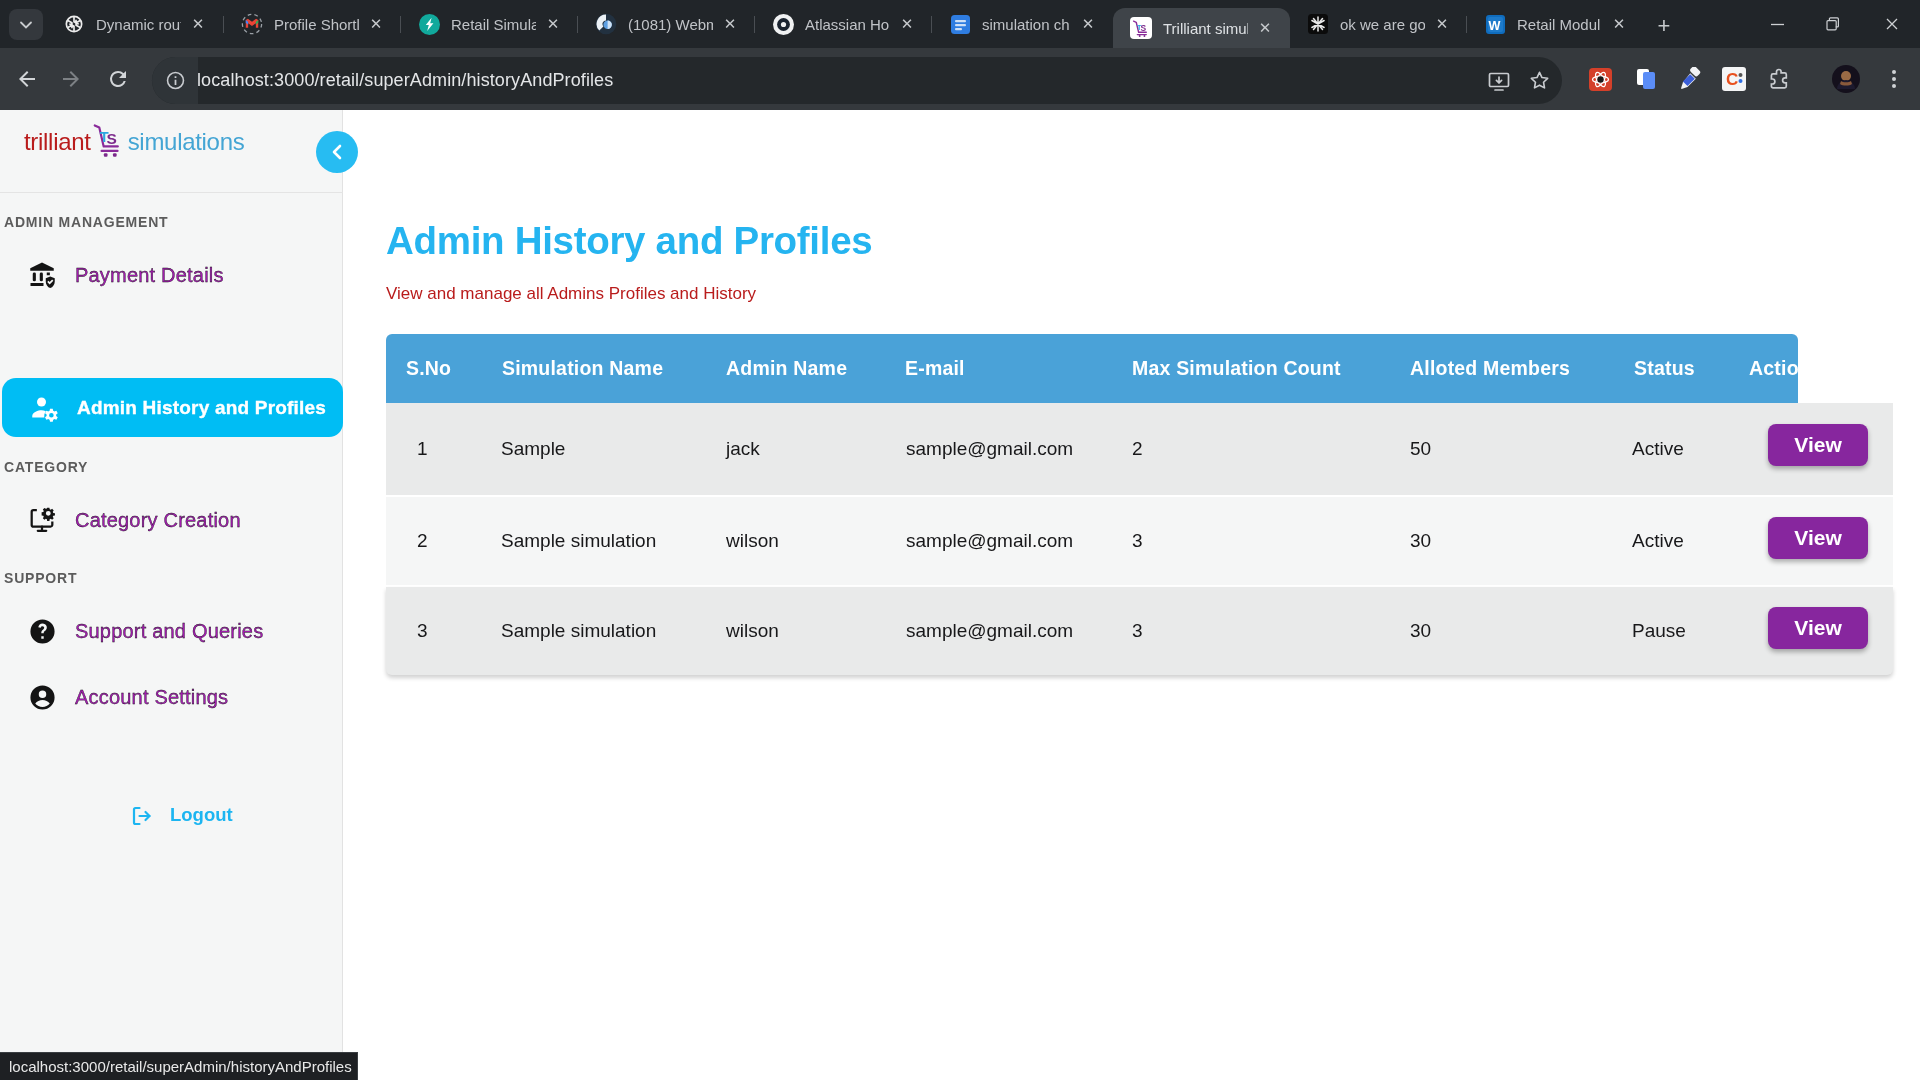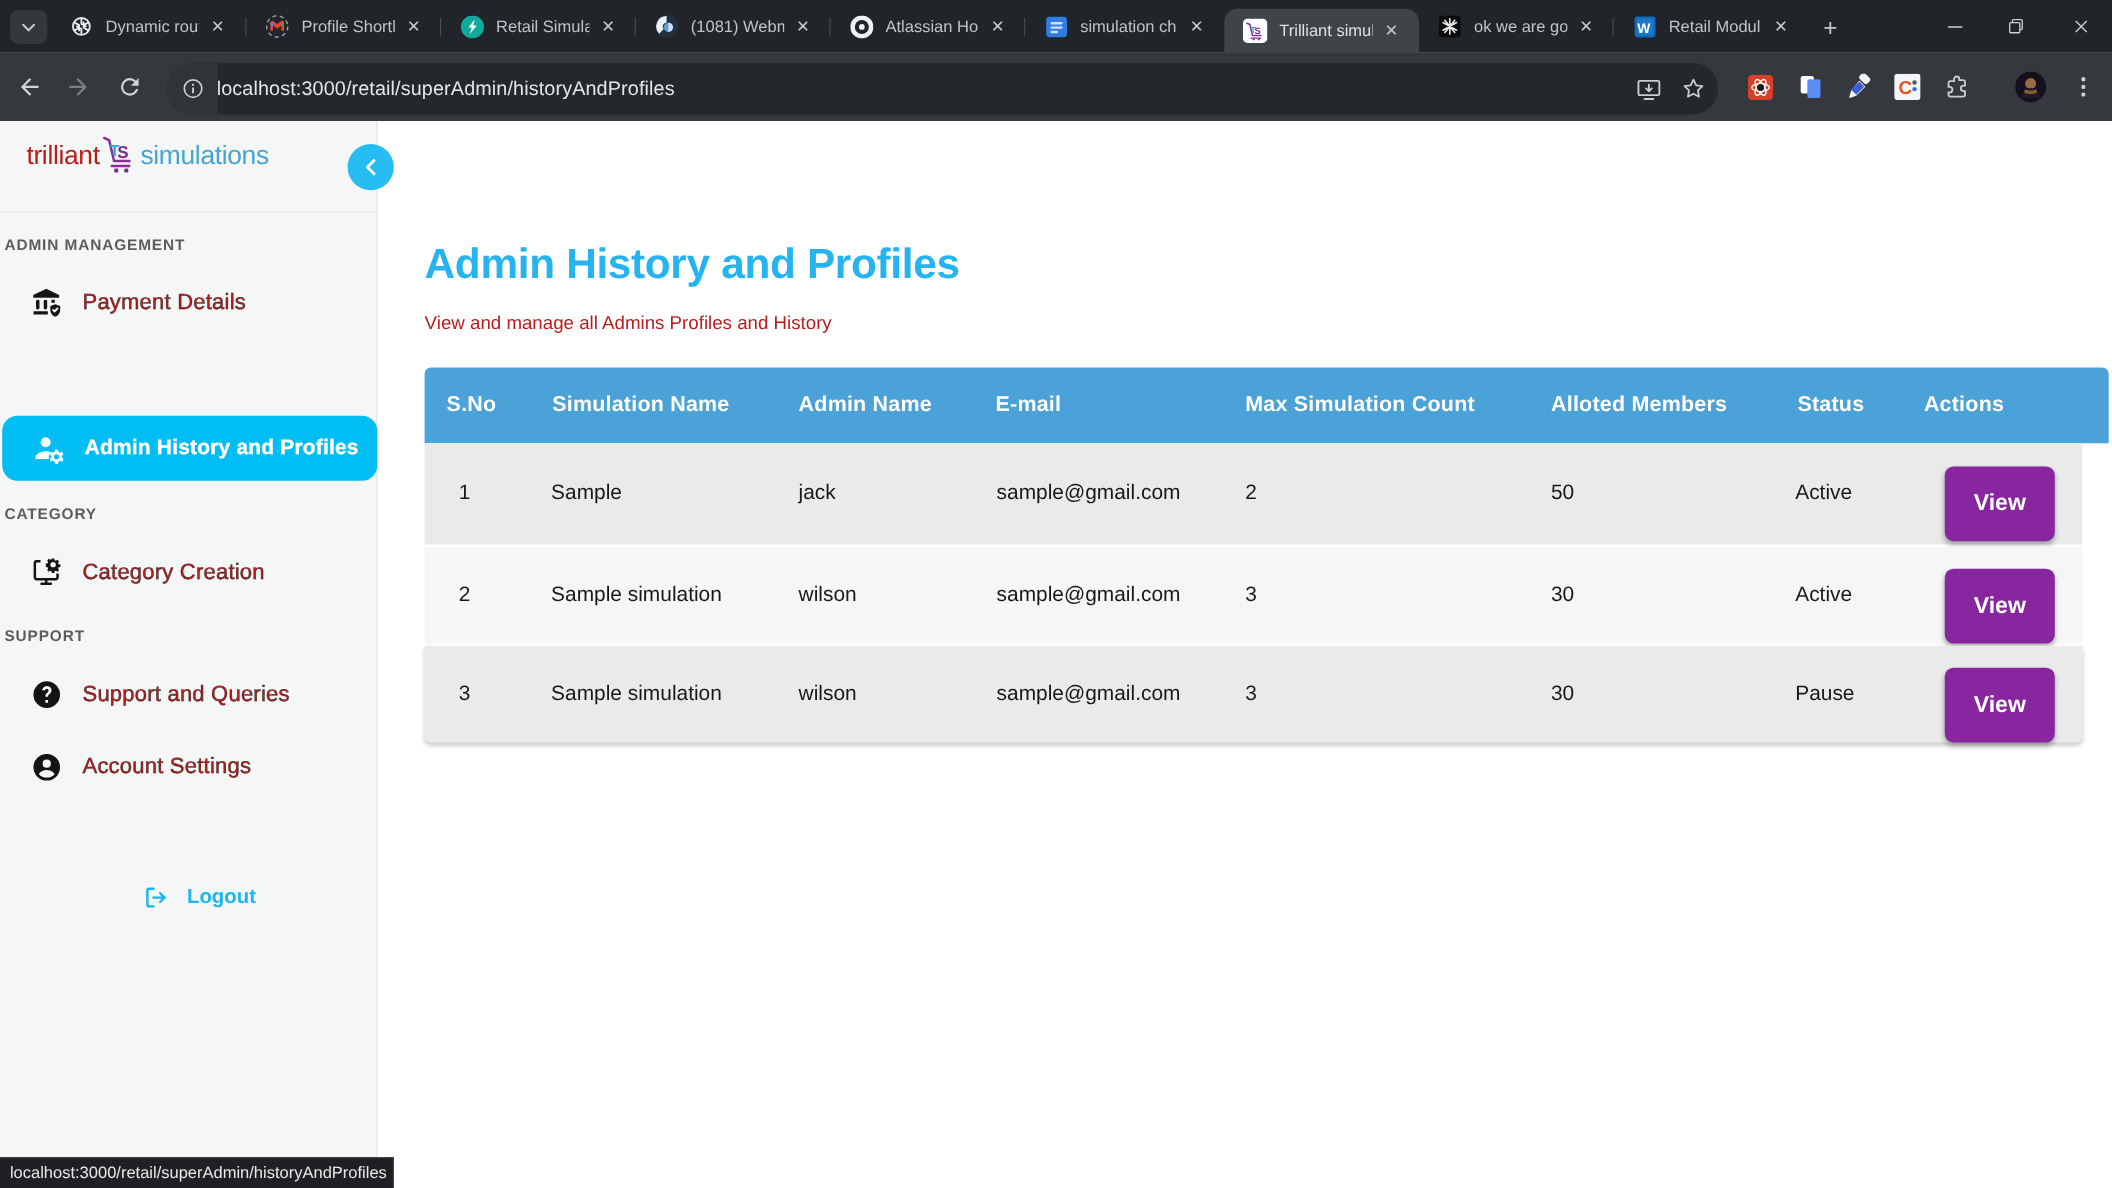--- a/index.html
+++ b/index.html
@@ -41,41 +41,41 @@
   border-right:1px solid #e2e2e2; }
 #logo { position:absolute; left:24px; top:14px; height:36px; display:flex; align-items:center; }
 #collapse { position:absolute; left:316px; top:21px; width:42px; height:42px; border-radius:50%;
   background:#27bcf2; display:flex; align-items:center; justify-content:center; z-index:5; }
 #sbdivider { position:absolute; left:0; top:82px; width:343px; height:1px; background:#e4e4e4; }
 .seclabel { position:absolute; left:4px; font-size:14px; font-weight:bold; color:#5c5c5c;
   letter-spacing:0.8px; }
 .mitem { position:absolute; left:0; width:343px; height:56px; display:flex; align-items:center; }
 .mitem .mic { position:absolute; left:27px; width:30px; height:30px; display:flex;
   align-items:center; justify-content:center; }
-.mitem .mtx { position:absolute; left:75px; font-size:20px; color:#b91c1c; letter-spacing:0.2px; -webkit-text-stroke:0.35px #111; }
+.mitem .mtx { position:absolute; left:75px; font-size:20px; color:#a21caf; letter-spacing:0.2px; -webkit-text-stroke:0.35px #111; }
 #activeitem { position:absolute; left:2px; top:268px; width:341px; height:59px;
   background:#00bdf4; border-radius:14px; }
 #activeitem .mtx { color:#fff; font-weight:bold; font-size:19px; -webkit-text-stroke:0.35px #fff; }
 #logout { position:absolute; left:130px; top:694px; display:flex; align-items:flex-start; }
 #logout .ltx { margin-left:15px; font-size:18.5px; font-weight:bold; color:#1cb5f1; }
 
 #main { position:absolute; left:344px; top:0; width:1576px; height:970px; background:#fff; }
 h1.pagetitle { position:absolute; left:42px; top:109px; font-size:38.5px; font-weight:bold;
   color:#25b4f0; letter-spacing:-0.3px; }
 .pagesub { position:absolute; left:42px; top:174px; font-size:17px; color:#b91c1c; }
 
 #tbl { position:absolute; left:42px; top:224px; width:1507px; height:341px; }
-#thead { position:absolute; left:0; top:0; width:1531px; height:69px; background:#4aa2d8;
+#thead { position:absolute; left:0; top:0; width:1412px; height:69px; background:#4aa2d8;
   border-radius:6px 6px 0 0; }
 .th { position:absolute; top:0; height:69px; display:flex; align-items:center; color:#fff;
   font-size:19.5px; font-weight:bold; letter-spacing:0.2px; }
 .row { position:absolute; left:0; width:1507px; }
 .cell { position:absolute; top:0; height:100%; display:flex; align-items:center;
   font-size:19px; color:#18181a; }
-.viewbtn { position:absolute; left:1382px; width:100px; height:68px; background:#87269e;
+.viewbtn { position:absolute; left:1382px; width:100px; height:42px; background:#87269e;
   border-radius:8px; display:flex; align-items:center; justify-content:center;
   color:#fff; font-weight:bold; font-size:21px; box-shadow:0 3px 5px rgba(0,0,0,0.3); }
 
 #statusbar { position:absolute; left:0; top:1052px; width:358px; height:28px; background:#1e2023;
   border:1px solid #3a3e42; border-left:none; border-bottom:none; display:flex; align-items:center; }
 #statusbar span { margin-left:9px; font-size:15px; color:#e8e8e8; }
 </style>
 </head>
 <body>
 <div id="stage">

